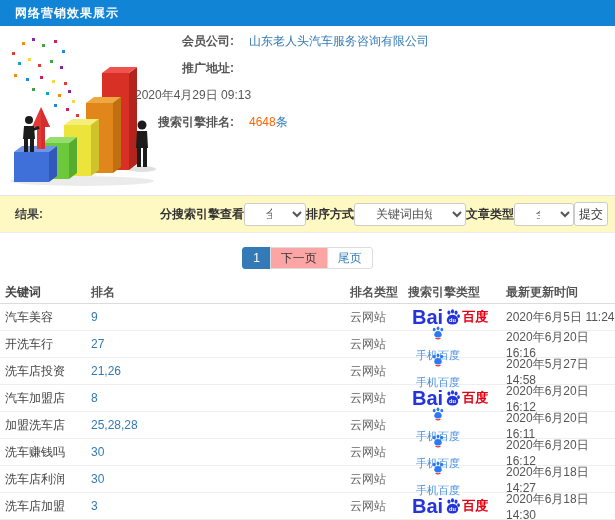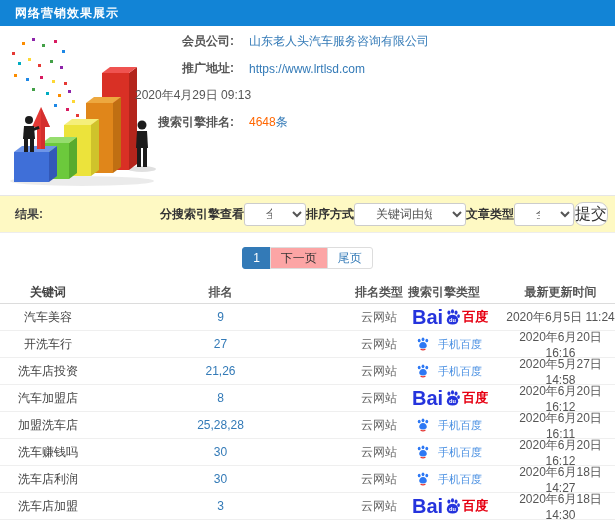--- a/index.html
+++ b/index.html
@@ -23,52 +23,52 @@
 
   
   .filter-bar { height:38px; background:#fef9c3; border-top:1px solid #e6e6e6; border-bottom:1px solid #ededed;
     display:flex; align-items:center; padding:0 7px 0 15px; }
   .filter-bar .result-label { font-weight:bold; color:#444; }
   .filter-right { margin-left:auto; display:flex; align-items:center; }
   .filter-right .f-label { font-weight:bold; color:#333; white-space:nowrap; }
   select.f-select { height:23px; border:1px solid #ccc; border-radius:3px; background:#fff; color:#555;
     font-family:inherit; font-size:12px; padding:0 17px; }
   .sel-engine { width:62px; } .sel-sort { width:112px; } .sel-article { width:60px; }
-  .btn-submit { height:24px; width:34px; border:1px solid #ccc; border-radius:9px; background:#fff;
-    color:#333; font-family:inherit; font-size:16px; cursor:pointer; }
+  .btn-submit { height:24px; width:34px; border:1px solid #ccc; border-radius:3px; background:#fff;
+    color:#333; font-family:inherit; font-size:12px; cursor:pointer; }
 
   
   .pager-wrap { display:flex; justify-content:center; margin-top:14px; height:22px; }
   .pager { display:flex; }
   .pager .pg { display:flex; align-items:center; justify-content:center; min-width:24px; padding:0 10px;
     height:22px; border:1px solid #ddd; background:#fff; color:#337ab7; margin-left:-1px; cursor:pointer; }
   .pager .pg.active { background:#337ab7; border-color:#337ab7; color:#fff; border-radius:3px 0 0 3px; margin-left:0; }
   .pager .pg.nextpg { background:#fca5a5; color:#333; }
   .pager .pg.lastpg { border-radius:0 3px 3px 0; }
 
   
   .rank-table { margin-top:13px; }
-  .t-row { display:flex; align-items:center; height:27px; border-bottom:1px solid #efefef;text-align:center; }
+  .t-row { display:flex; align-items:center; height:27px; border-bottom:1px solid #efefef; }
   .t-head { height:22px; border-bottom:1px solid #dcdcdc; font-weight:bold; color:#555; }
   .c1 { width:91px; padding-left:5px; }
   .c2 { width:259px; }
   .c3 { width:58px; color:#666; }
   .c4 { width:98px; display:flex; align-items:center; }
   .c5 { flex:1; color:#555; }
   .t-head .c3, .t-head .c5 { color:#555; }
   .t-row .c1 { color:#444; }
   .rank-val { color:#337ab7; cursor:pointer; }
 
   
   .bd-pc { display:flex; align-items:center; padding-left:4px; }
   .bd-bai { color:#2534dd; font-weight:bold; font-size:20px; letter-spacing:0; }
   .bd-cn { color:#e60012; font-weight:bold; font-size:13px; }
   .bd-paw { margin:0 1px; }
   
-  .bd-mb { display:flex; align-items:center; padding-left:8px; gap:8px; }
+  .bd-mb { display:flex; align-items:center; padding-left:8px; gap:8px;flex-direction:column; }
   .bd-mb-txt { color:#4a90e2; font-size:11px; }
 </style>
 </head>
 <body>
 
 <div class="app-header">
   <span class="title">网络营销效果展示</span>
 </div>
 
 <div class="top-section">
@@ -153,21 +153,20 @@
     </g>
   </svg>
 
   <div class="info-list">
     <div class="info-row">
       <span class="info-label">会员公司:</span>
       <a class="link info-value" href="#">山东老人头汽车服务咨询有限公司</a>
     </div>
     <div class="info-row">
       <span class="info-label">推广地址:</span>
-      <a class="link info-value" href="#">https://www.lrtlsd.com</a>
     </div>
     <div class="info-row">
       <span class="info-value">2020年4月29日 09:13</span>
     </div>
     <div class="info-row">
       <span class="info-label">搜索引擎排名:</span>
       <span class="info-value"><span class="hl-num">4648</span><span class="hl-unit">条</span></span>
     </div>
   </div>
 </div>

